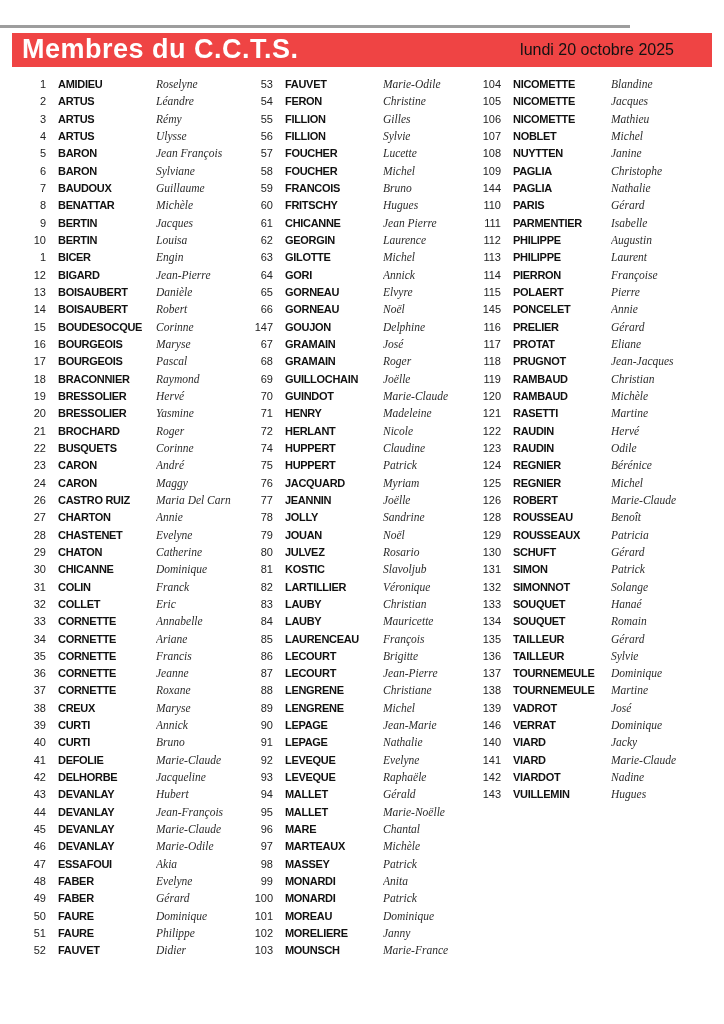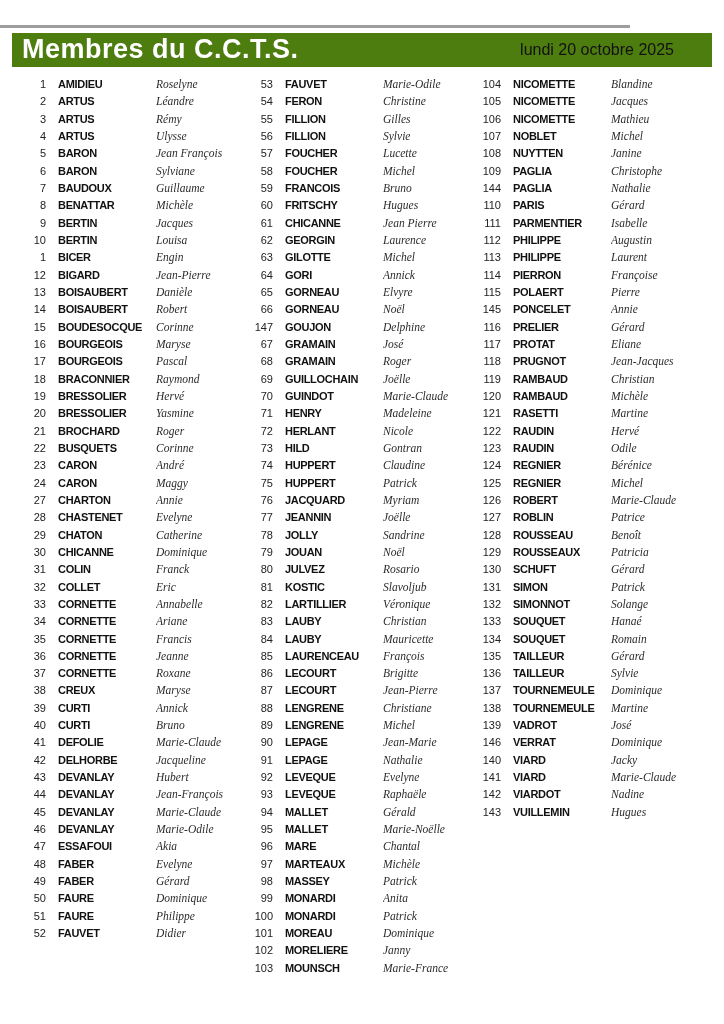--- a/index.html
+++ b/index.html
@@ -50,21 +50,21 @@
     font-size:11.5px;font-style:italic;color:#2b2b2b;
     font-family:"Liberation Serif",serif;white-space:nowrap;
     overflow:hidden;max-width:80px;
   }
 </style>
 </head>
 <body>
 
 <div class="scan-edge"></div>
 
-<div class="header-band" style="background: #4d7c0f; text-align: center;">
+<div class="header-band" style="background: #ef4444; text-align: center;">
   <span class="header-title" style="color: rgb(255, 255, 255);">Membres du C.C.T.S.</span>
   <span class="header-date">lundi 20 octobre 2025</span>
 </div>
 
 <div class="list">
   <div class="col">
       <div class="row">
         <span class="num">1</span>
         <span class="last">AMIDIEU</span>
         <span class="first">Roselyne</span>
@@ -178,20 +178,25 @@
         <span class="num">23</span>
         <span class="last">CARON</span>
         <span class="first">André</span>
       </div>
       <div class="row">
         <span class="num">24</span>
         <span class="last">CARON</span>
         <span class="first">Maggy</span>
       </div>
       <div class="row">
+        <span class="num">26</span>
+        <span class="last">CASTRO RUIZ</span>
+        <span class="first">Maria Del Carn</span>
+      </div>
+      <div class="row">
         <span class="num">27</span>
         <span class="last">CHARTON</span>
         <span class="first">Annie</span>
       </div>
       <div class="row">
         <span class="num">28</span>
         <span class="last">CHASTENET</span>
         <span class="first">Evelyne</span>
       </div>
       <div class="row">
@@ -415,25 +420,20 @@
         <span class="num">71</span>
         <span class="last">HENRY</span>
         <span class="first">Madeleine</span>
       </div>
       <div class="row">
         <span class="num">72</span>
         <span class="last">HERLANT</span>
         <span class="first">Nicole</span>
       </div>
       <div class="row">
-        <span class="num">73</span>
-        <span class="last">HILD</span>
-        <span class="first">Gontran</span>
-      </div>
-      <div class="row">
         <span class="num">74</span>
         <span class="last">HUPPERT</span>
         <span class="first">Claudine</span>
       </div>
       <div class="row">
         <span class="num">75</span>
         <span class="last">HUPPERT</span>
         <span class="first">Patrick</span>
       </div>
       <div class="row">
@@ -695,25 +695,20 @@
       </div>
       <div class="row">
         <span class="num">125</span>
         <span class="last">REGNIER</span>
         <span class="first">Michel</span>
       </div>
       <div class="row">
         <span class="num">126</span>
         <span class="last">ROBERT</span>
         <span class="first">Marie-Claude</span>
-      </div>
-      <div class="row">
-        <span class="num">127</span>
-        <span class="last">ROBLIN</span>
-        <span class="first">Patrice</span>
       </div>
       <div class="row">
         <span class="num">128</span>
         <span class="last">ROUSSEAU</span>
         <span class="first">Benoît</span>
       </div>
       <div class="row">
         <span class="num">129</span>
         <span class="last">ROUSSEAUX</span>
         <span class="first">Patricia</span>

